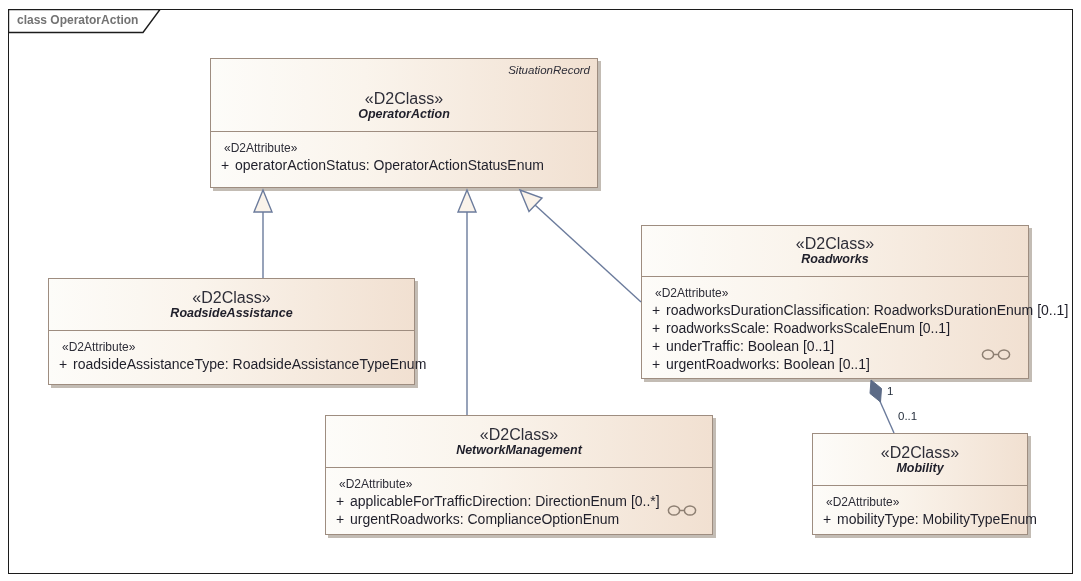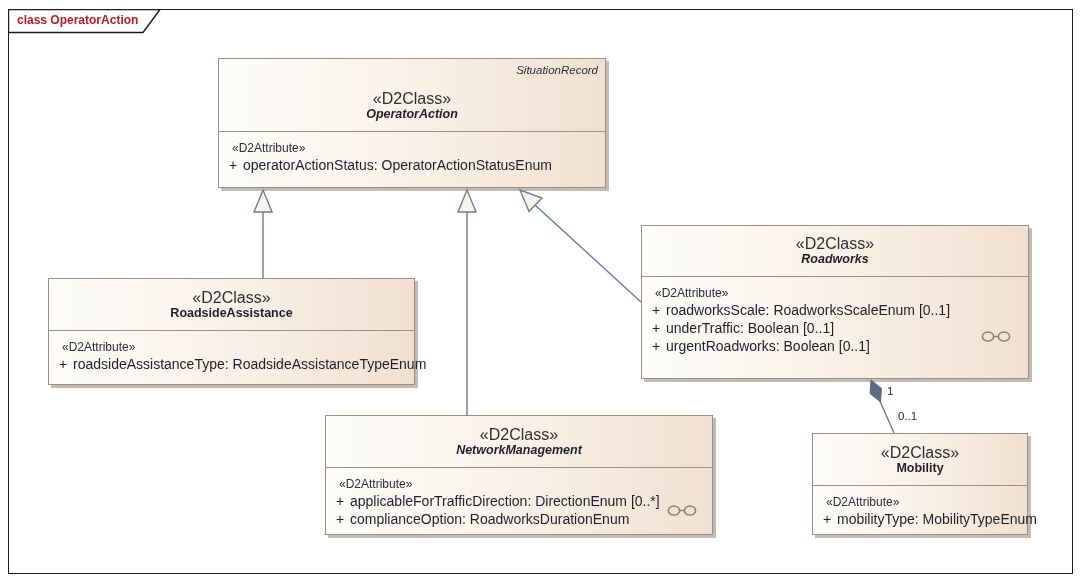--- a/index.html
+++ b/index.html
@@ -4,40 +4,40 @@
 <style>
   html,body{margin:0;padding:0;background:#fff;}
   #canvas{
     position:relative;width:1081px;height:581px;background:#ffffff;overflow:hidden;
     font-family:"Liberation Sans", sans-serif;color:#26262e;
   }
   
   .frame{position:absolute;left:8px;top:9px;width:1063px;height:563px;border:1px solid #1c1c1c;background:transparent;}
   .frame-tab{position:absolute;left:8px;top:9px;width:170px;height:30px;}
   .frame-tab-label{
-    position:absolute;left:17px;top:13px;font-size:12px;font-weight:bold;color:#b91c1c;white-space:nowrap;
+    position:absolute;left:17px;top:13px;font-size:12px;font-weight:bold;color:#737373;white-space:nowrap;
   }
   
   .uml-class{
     position:absolute;
     border:1px solid #9e8d80;
     background:linear-gradient(90deg,#fdfcf9 0%,#faf4ec 40%,#f1e0d1 100%);
     box-shadow:3px 3px 0 #c3bcb4;
     box-sizing:border-box;
   }
   .hdr{
     position:relative;display:flex;flex-direction:column;justify-content:flex-end;
     align-items:center;border-bottom:1px solid #9e8d80;box-sizing:border-box;
     padding-bottom:9px;
   }
   .annot{
     position:absolute;top:5px;right:7px;font-style:italic;font-size:11.5px;color:#2e2e38;
   }
   .stereo{font-size:16px;line-height:15px;color:#2e2e38;white-space:nowrap;}
-  .cname{font-size:12.5px;line-height:16px;font-weight:bold;color:#1f1f2a;white-space:nowrap;}
+  .cname{font-size:12.5px;line-height:16px;font-weight:bold;color:#1f1f2a;white-space:nowrap;font-style:italic;}
   .cname.abstract{font-style:italic;}
   .cbody{position:relative;padding-top:8px;box-sizing:border-box;}
   .attr-stereo{font-size:12px;line-height:16px;padding-left:13px;color:#2e2e38;white-space:nowrap;}
   .attr-row{font-size:14px;line-height:18px;white-space:nowrap;color:#1f1f2a;}
   .attr-row .vis{display:inline-block;width:24px;padding-left:10px;box-sizing:border-box;}
   
   .mult{position:absolute;font-size:11.5px;color:#26303e;}
   
   #connectors{position:absolute;left:0;top:0;width:1081px;height:581px;pointer-events:none;}
   .spectacles{position:absolute;}
@@ -46,21 +46,21 @@
 <body>
 
 <div id="canvas">
 
   <div class="frame"></div>
   <svg class="frame-tab" width="170" height="30" viewBox="0 0 170 30">
     <polygon points="0.5,0.5 152,0.5 135,23.5 0.5,23.5" fill="#ffffff" stroke="#1c1c1c" stroke-width="1.4"></polygon>
   </svg>
   <div class="frame-tab-label">class OperatorAction</div>
 
-  <div class="uml-class" style="left:218px;top:58px;width:388px;height:130px;">
+  <div class="uml-class" style="left:210px;top:58px;width:388px;height:130px;">
     <div class="hdr" style="height:73px;">
       <div class="annot">SituationRecord</div>
       <div class="stereo">«D2Class»</div>
       <div class="cname abstract">OperatorAction</div>
     </div>
     <div class="cbody">
       <div class="attr-stereo">«D2Attribute»</div>
       <div class="attr-row"><span class="vis">+</span><span>operatorActionStatus: OperatorActionStatusEnum</span></div>
     </div>
   </div>
@@ -76,40 +76,41 @@
     </div>
   </div>
 
   <div class="uml-class" style="left:641px;top:225px;width:388px;height:154px;">
     <div class="hdr" style="height:51px;">
       <div class="stereo">«D2Class»</div>
       <div class="cname abstract">Roadworks</div>
     </div>
     <div class="cbody">
       <div class="attr-stereo">«D2Attribute»</div>
+      <div class="attr-row"><span class="vis">+</span><span>roadworksDurationClassification: RoadworksDurationEnum [0..1]</span></div>
       <div class="attr-row"><span class="vis">+</span><span>roadworksScale: RoadworksScaleEnum [0..1]</span></div>
       <div class="attr-row"><span class="vis">+</span><span>underTraffic: Boolean [0..1]</span></div>
       <div class="attr-row"><span class="vis">+</span><span>urgentRoadworks: Boolean [0..1]</span></div>
       <svg class="spectacles" style="right:14px;bottom:10px;" width="36" height="17" viewBox="0 0 36 17">
         <ellipse cx="10" cy="8.5" rx="5.6" ry="4.6" fill="none" stroke="#8d7f72" stroke-width="1.5"></ellipse>
         <ellipse cx="26" cy="8.5" rx="5.6" ry="4.6" fill="none" stroke="#8d7f72" stroke-width="1.5"></ellipse>
         <line x1="15.6" y1="8.5" x2="20.4" y2="8.5" stroke="#8d7f72" stroke-width="1.5"></line>
       </svg>
     </div>
   </div>
 
   <div class="uml-class" style="left:325px;top:415px;width:388px;height:120px;">
     <div class="hdr" style="height:52px;">
       <div class="stereo">«D2Class»</div>
       <div class="cname abstract">NetworkManagement</div>
     </div>
     <div class="cbody">
       <div class="attr-stereo">«D2Attribute»</div>
       <div class="attr-row"><span class="vis">+</span><span>applicableForTrafficDirection: DirectionEnum [0..*]</span></div>
-      <div class="attr-row"><span class="vis">+</span><span>complianceOption: RoadworksDurationEnum</span></div>
+      <div class="attr-row"><span class="vis">+</span><span>urgentRoadworks: ComplianceOptionEnum</span></div>
       <svg class="spectacles" style="right:12px;bottom:9px;" width="36" height="17" viewBox="0 0 36 17">
         <ellipse cx="10" cy="8.5" rx="5.6" ry="4.6" fill="none" stroke="#8d7f72" stroke-width="1.5"></ellipse>
         <ellipse cx="26" cy="8.5" rx="5.6" ry="4.6" fill="none" stroke="#8d7f72" stroke-width="1.5"></ellipse>
         <line x1="15.6" y1="8.5" x2="20.4" y2="8.5" stroke="#8d7f72" stroke-width="1.5"></line>
       </svg>
     </div>
   </div>
 
   <div class="uml-class" style="left:812px;top:433px;width:216px;height:102px;">
     <div class="hdr" style="height:52px;">

